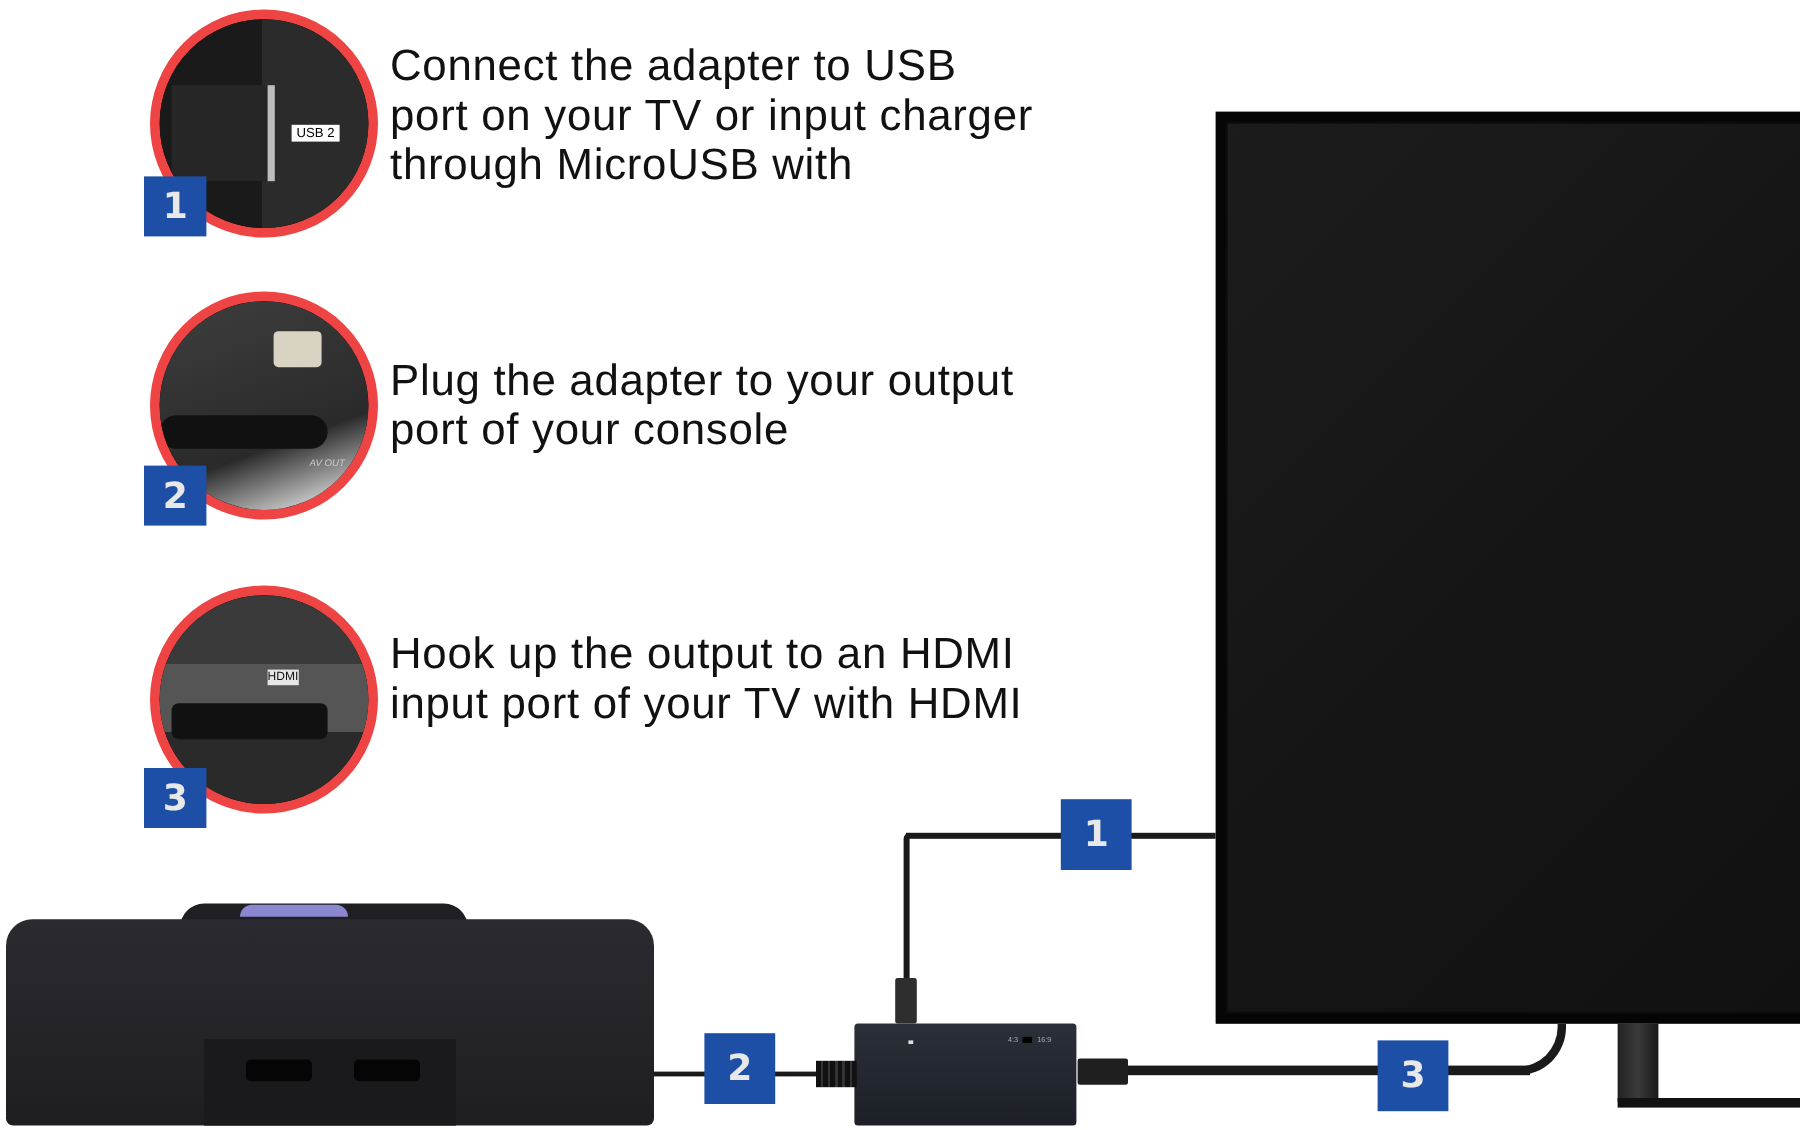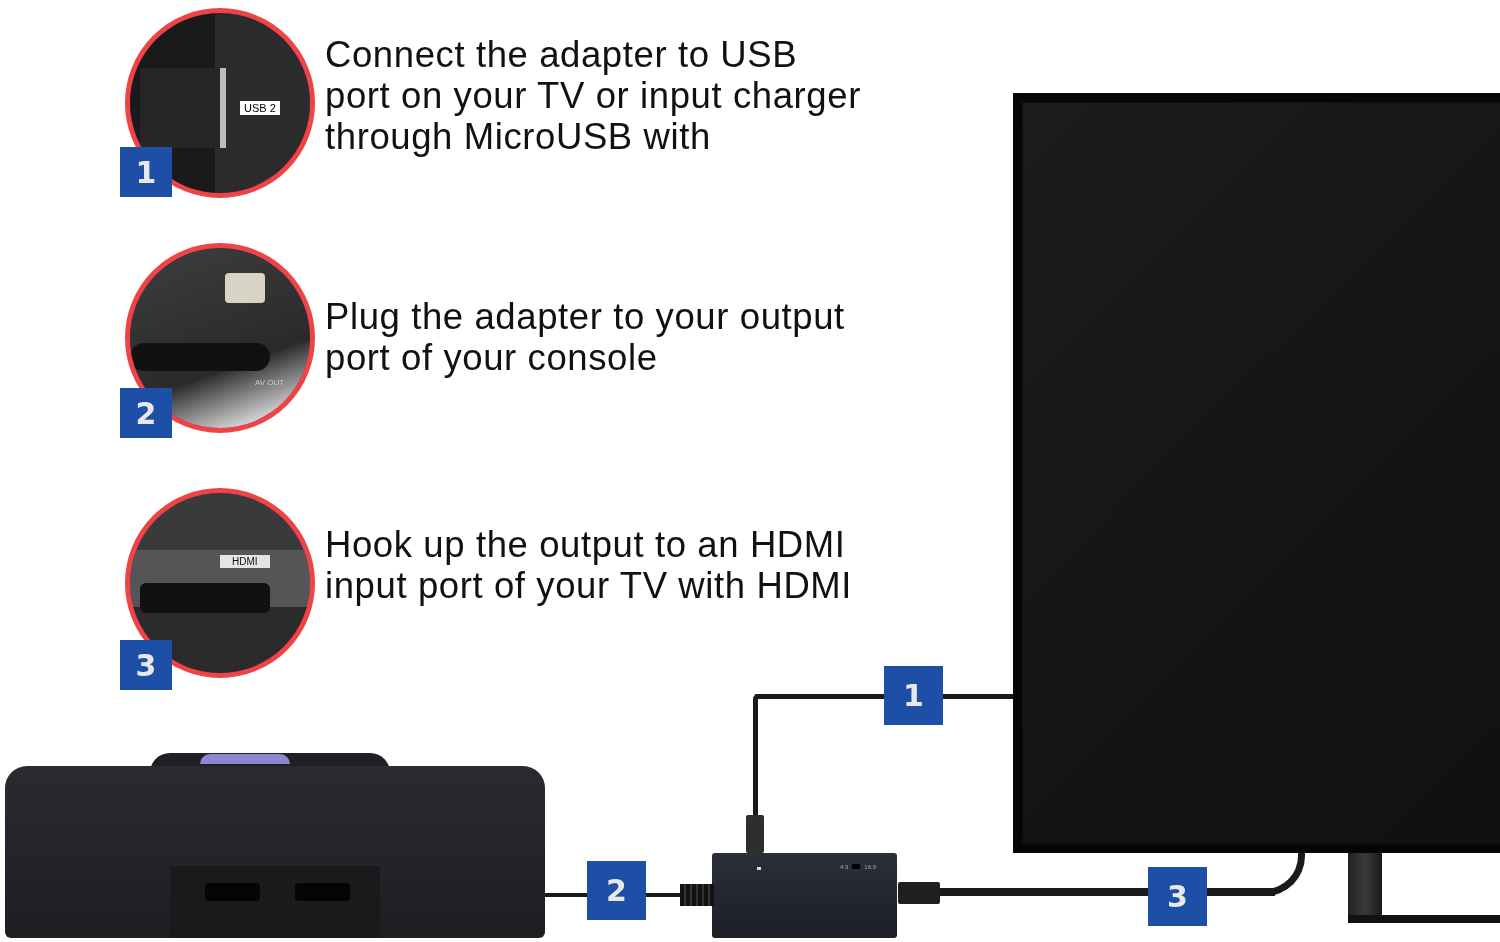--- a/index.html
+++ b/index.html
@@ -1,18 +1,18 @@
 <!DOCTYPE html>
 <html><head>
 <meta charset="utf-8">
 <style>
   html,body{margin:0;padding:0;background:#fff;}
   body{width:1500px;height:942px;position:relative;overflow:hidden;font-family:"Liberation Sans",sans-serif;}
   .abs{position:absolute;}
-  .step-circle{position:absolute;width:190px;height:190px;border-radius:50%;border:5px solid #ef4444;box-sizing:border-box;overflow:hidden;background:#a21caf;}
+  .step-circle{position:absolute;width:190px;height:190px;border-radius:50%;border:8px solid #ef4444;box-sizing:border-box;overflow:hidden;background:#000000;}
   .badge{position:absolute;background:#1e4fa6;color:#e8e8e8;font-weight:bold;font-size:30px;display:flex;align-items:center;justify-content:center;font-family:"DejaVu Sans",sans-serif;}
   .step-text{position:absolute;left:325px;font-size:36.5px;font-weight:normal;line-height:41px;color:#111;letter-spacing:0.6px;}
   .tv{position:absolute;left:1013px;top:93px;width:500px;height:760px;background:#0a0a0a;box-shadow:inset 0 0 0 8px #050505;}
   .tv-screen{position:absolute;left:1023px;top:103px;width:480px;height:740px;background:linear-gradient(135deg,#1c1c1c,#141414 60%,#111);}
   .cable{position:absolute;background:#1a1a1a;}
 </style>
 </head>
 <body>
 
 <div class="step-circle" style="left:125px;top:8px;">
@@ -20,35 +20,35 @@
   <div class="abs" style="left:10px;top:55px;width:80px;height:80px;background:#262626;border-right:6px solid #bdbdbd;"></div>
   <div class="abs" style="left:110px;top:88px;background:#fff;color:#000;font-size:11px;padding:1px 4px;">USB 2</div>
 </div>
 <div class="badge" style="left:120px;top:147px;width:52px;height:50px;">1</div>
 <div class="step-text" style="top:34px;">
   <div>Connect the adapter to USB</div>
   <div>port on your TV or input charger</div>
   <div>through MicroUSB with</div>
 </div>
 
-<div class="step-circle" style="left:125px;top:243px;">
+<div class="step-circle" style="left:125px;top:243px;font-style:italic;">
   <div class="abs" style="left:0;top:0;width:190px;height:190px;background:linear-gradient(160deg,#3e3e3e,#2a2a2a 60%,#d8d8d8 85%);"></div>
   <div class="abs" style="left:95px;top:25px;width:40px;height:30px;background:#d9d3c4;border-radius:4px;"></div>
   <div class="abs" style="left:0;top:95px;width:140px;height:28px;background:#111;border-radius:14px;"></div>
   <div class="abs" style="left:125px;top:130px;color:#ccc;font-size:8px;">AV OUT</div>
 </div>
 <div class="badge" style="left:120px;top:388px;width:52px;height:50px;">2</div>
 <div class="step-text" style="top:296px;">
   <div>Plug the adapter to your output</div>
   <div>port of your console</div>
 </div>
 
 <div class="step-circle" style="left:125px;top:488px;">
   <div class="abs" style="left:0;top:0;width:190px;height:190px;background:linear-gradient(180deg,#3a3a3a 0 30%,#555 30% 60%,#2a2a2a 60%);"></div>
-  <div class="abs" style="left:90px;top:62px;background:#e5e5e5;color:#111;font-size:10px;padding:1px 12px;">HDMI</div>
+  <div class="abs" style="left:90px;top:62px;background:#e5e5e5;color:#111;font-size:10px;padding:1px 0;">HDMI</div>
   <div class="abs" style="left:10px;top:90px;width:130px;height:30px;background:#111;border-radius:6px;"></div>
 </div>
 <div class="badge" style="left:120px;top:640px;width:52px;height:50px;">3</div>
 <div class="step-text" style="top:524px;">
   <div>Hook up the output to an HDMI</div>
   <div>input port of your TV with HDMI</div>
 </div>
 
 <div class="tv"></div>
 <div class="tv-screen"></div>

